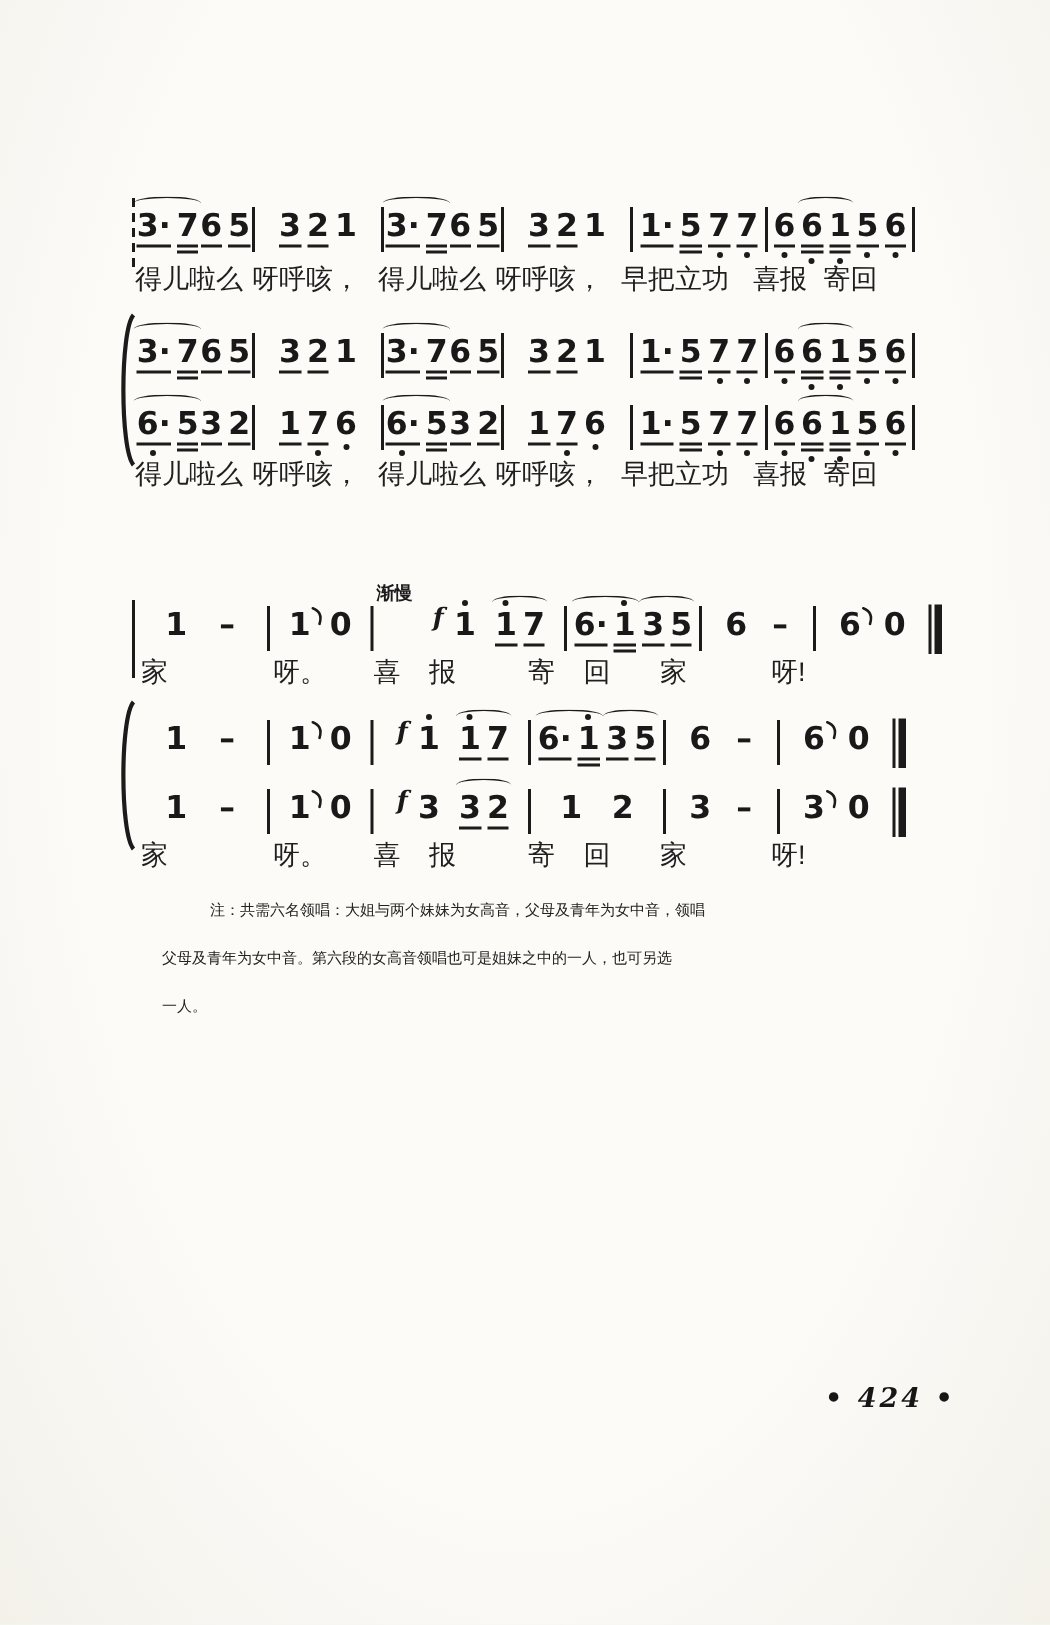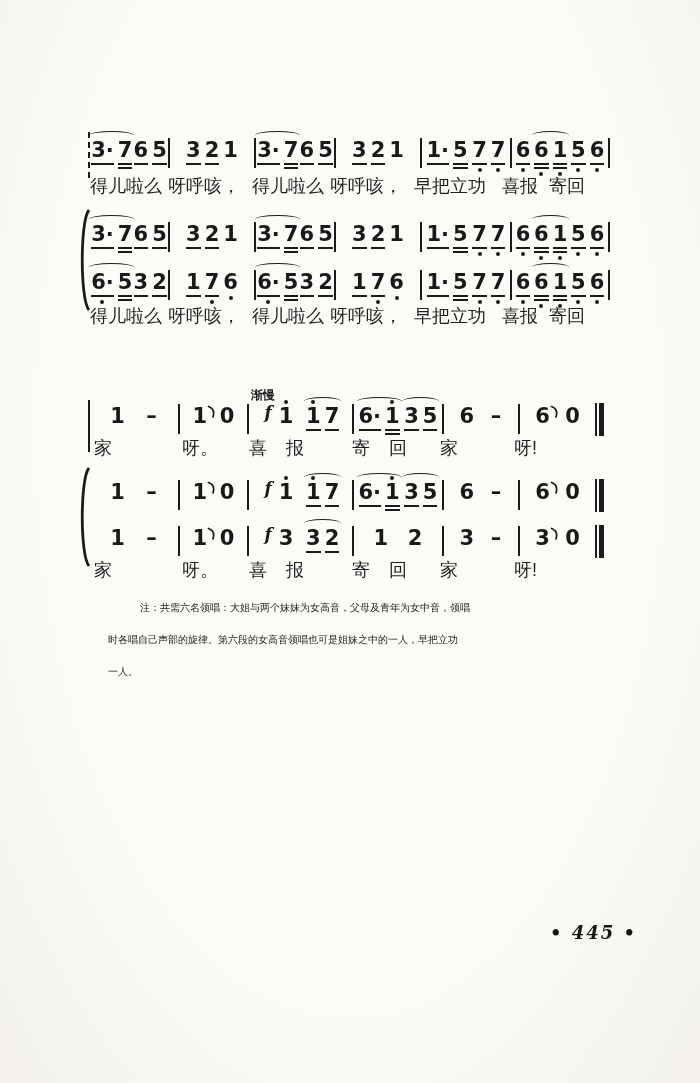--- a/index.html
+++ b/index.html
@@ -552,21 +552,21 @@
               </svg></span>
           </span>
         </span>
         <span class="grp">
           <span class="part">
             <span class="digit">0</span>
           </span>
         </span>
       </span>
       <span class="bar"></span>
-      <span class="m" style="width: 103px;">
+      <span class="m" style="width: 103px; padding-left: 24px;">
         <span class="ann">渐慢</span>
         <span class="grp">
           <span class="part">
             <span class="digit dyn">f</span>
           </span>
           <span class="part">
             <span class="hidot"></span>
             <span class="digit">1</span>
           </span>
         </span>
@@ -874,19 +874,19 @@
       <span class="cell" style="width: 88px;">家</span>
       <span class="cell" style="width: 67px;">呀。</span>
       <span class="cell" style="width: 103px;">喜 报</span>
       <span class="cell" style="width: 88px;">寄 回</span>
       <span class="cell" style="width: 74px;">家</span>
       <span class="cell" style="width: 75px;">呀!</span>
     </div>
 
   <div class="note">
     <div class="note-line first">注：共需六名领唱：大姐与两个妹妹为女高音，父母及青年为女中音，领唱</div>
-    <div class="note-line">时各唱自己声部的旋律。第六段的女高音领唱也可是姐妹之中的一人，早把立功</div>
+    <div class="note-line">父母及青年为女中音。第六段的女高音领唱也可是姐妹之中的一人，也可另选</div>
     <div class="note-line">一人。</div>
   </div>
 
-  <div class="pageno">• 445 •</div>
+  <div class="pageno">• 424 •</div>
 
 </div>
 
 </body></html>

